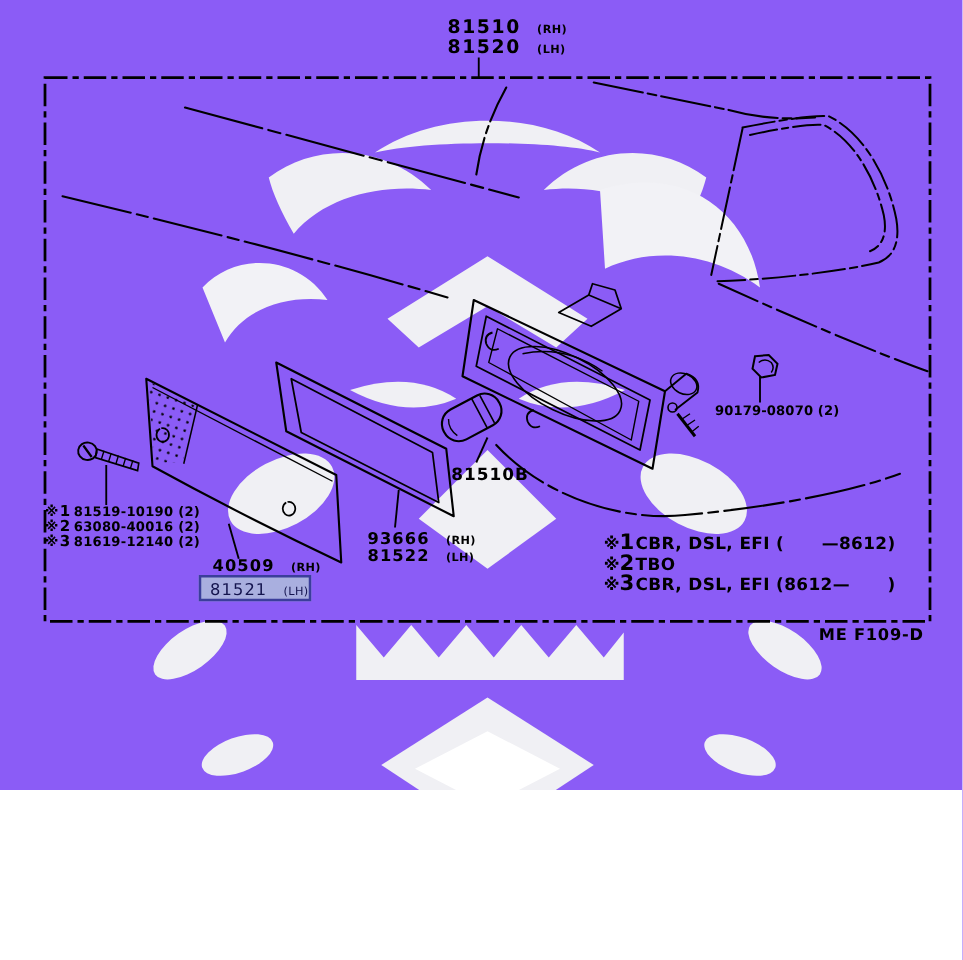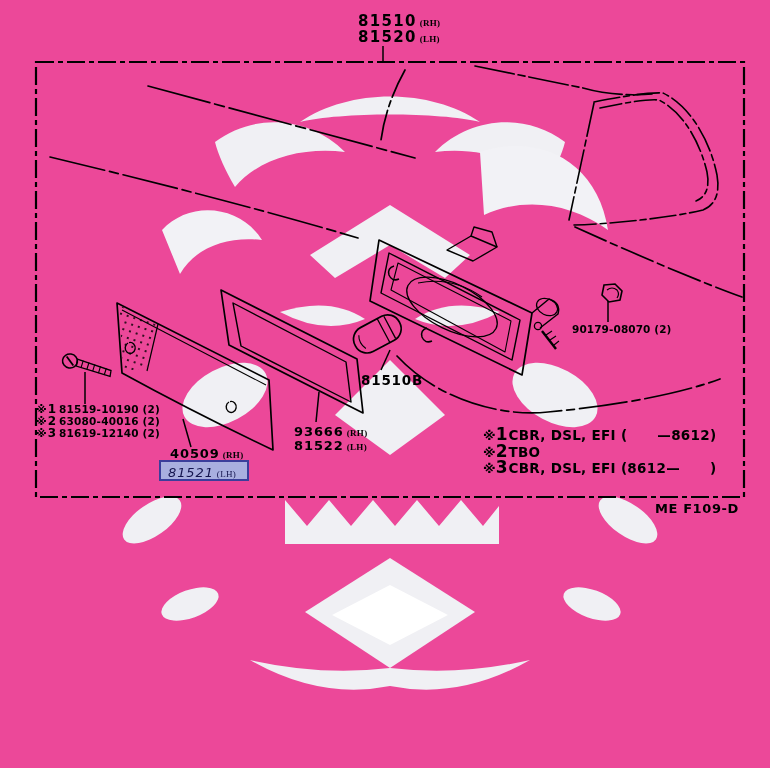--- a/index.html
+++ b/index.html
@@ -1,38 +1,38 @@
 <!DOCTYPE html>
 <html><head>
 <meta charset="utf-8">
 <style>
   html,body{margin:0;padding:0;background:#fff;}
-  #stage{position:relative;width:770px;height:768px;background:#ec4899;overflow:hidden;
+  #stage{position:relative;width:770px;height:632px;background:#8b5cf6;overflow:hidden;
          font-family:"DejaVu Sans",sans-serif;}
   #art{position:absolute;left:0;top:0;}
   .lbl{position:absolute;color:#000;font-weight:bold;white-space:nowrap;line-height:1;
        display:flex;align-items:baseline;}
   .num-lg{font-size:15px;letter-spacing:1.3px;}
   .num-md{font-size:13px;letter-spacing:0.9px;}
-  .side{font-size:9px;letter-spacing:0.3px;margin-left:3px;font-family:Liberation Serif, serif;}
+  .side{font-size:9px;letter-spacing:0.3px;margin-left:13px;}
   .note-line{position:absolute;color:#000;font-weight:bold;white-space:nowrap;line-height:1;
        display:flex;align-items:baseline;}
   .mark{font-size:11px;}
   .mark-num{font-size:12px;margin:0 3px 0 1px;}
   .note-text{font-size:10.5px;letter-spacing:0.2px;}
   .vmark{font-size:13px;}
   .vnum{font-size:17px;margin-right:1px;}
   .vtext{font-size:13.5px;letter-spacing:0.3px;}
   .bulb-lbl{font-size:13.5px;letter-spacing:0.8px;}
   .nut-lbl{font-size:10.5px;letter-spacing:0.1px;}
   .footer-lbl{font-size:13px;letter-spacing:0.6px;}
   #hl-box{position:absolute;left:159px;top:460px;width:90px;height:21px;
       background:#a9afdf;border:2px solid #3b3e9b;box-sizing:border-box;
       display:flex;align-items:baseline;padding:3px 0 0 7px;color:#14144e;cursor:pointer;}
-  #hl-box .num-md{color:#14144e;font-style:italic;}
+  #hl-box .num-md{color:#14144e;}
 </style>
 </head>
 <body>
 
 <div id="stage">
 
   <svg id="art" width="770" height="768" viewBox="0 0 770 768">
     <defs>
       <pattern id="stip" width="7" height="7" patternUnits="userSpaceOnUse" patternTransform="rotate(18)">
         <circle cx="2" cy="2" r="1.05" fill="#000"></circle>

